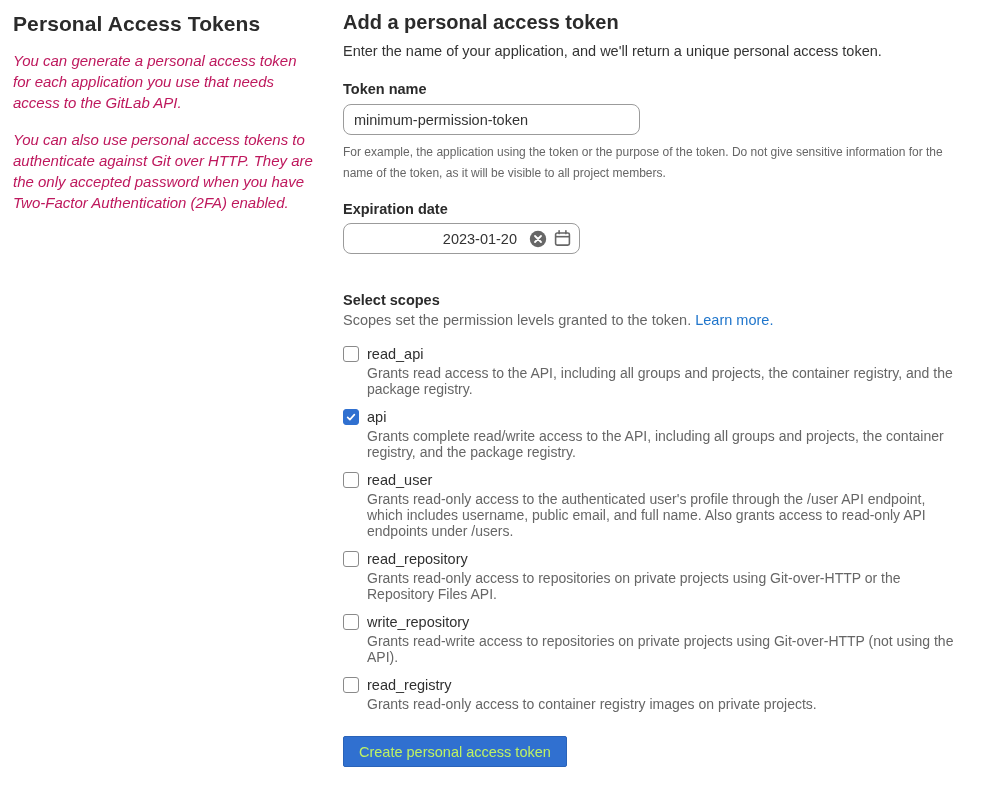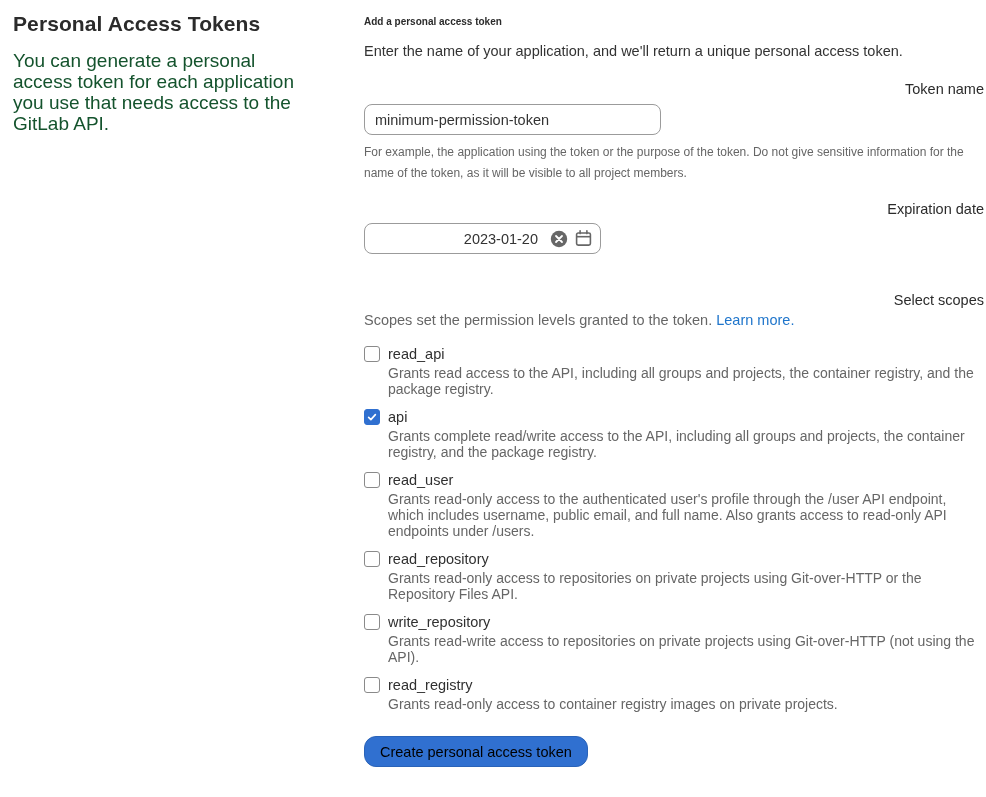--- a/index.html
+++ b/index.html
@@ -7,58 +7,57 @@
   body {
     width: 986px;
     height: 797px;
     font-family: "Liberation Sans", "DejaVu Sans", sans-serif;
     color: #333333;
     overflow: hidden;
   }
   .page {
     display: flex;
     padding: 12px 13px 0 13px;
-    gap: 21px;
   }
   
   .sidebar { width: 300px; flex: 0 0 300px; }
   .sidebar h1 {
     font-size: 21px;
     font-weight: 700;
     color: #2b2b2b;
     letter-spacing: 0.1px;
     margin-bottom: 14px;
   }
   .sidebar p {
-    font-size: 19px;
+    font-size: 15px;
     line-height: 21px;
-    color: #14532d;
+    color: #be185d;
     margin-bottom: 16px;
+    font-style: italic;
   }
   
   .main { margin-left: 30px; width: 620px; flex: 0 0 620px; }
   .form-heading {
-    font-size: 10px;
+    font-size: 20px;
     font-weight: 700;
     color: #2b2b2b;
     line-height: 20px;
   }
   .intro {
     margin-top: 9px;
     font-size: 14.5px;
     line-height: 20px;
     color: #333333;
   }
   .field-label {
     display: block;
     font-size: 14.5px;
-    font-weight: 400;
+    font-weight: 700;
     color: #2b2b2b;
     line-height: 20px;
-    text-align: right;
   }
   .lbl-token { margin-top: 18px; }
   .text-input {
     margin-top: 5px;
     height: 31px;
     border: 1px solid #9b9b9b;
     border-radius: 8px;
     padding: 0 10px;
     font-family: "Liberation Sans", "DejaVu Sans", sans-serif;
     font-size: 14.5px;
@@ -148,37 +147,38 @@
     margin-left: 24px;
     margin-top: 1px;
     font-size: 14px;
     line-height: 16px;
     color: #666666;
   }
   .submit-btn {
     margin-top: 14px;
     background: #3070d0;
     border: 1px solid #2a63b8;
-    border-radius: 12px;
-    color: #000000;
+    border-radius: 2px;
+    color: #bef264;
     font-family: "Liberation Sans", "DejaVu Sans", sans-serif;
     font-size: 14.5px;
     padding: 6px 15px;
     height: 31px;
     cursor: pointer;
   }
 </style>
 </head>
 <body>
 
 <div class="page">
 
   <div class="sidebar">
     <h1>Personal Access Tokens</h1>
     <p>You can generate a personal access token for each application you use that needs access to the GitLab API.</p>
+    <p>You can also use personal access tokens to authenticate against Git over HTTP. They are the only accepted password when you have Two-Factor Authentication (2FA) enabled.</p>
   </div>
 
   <div class="main">
     <div class="form-heading">Add a personal access token</div>
     <p class="intro">Enter the name of your application, and we'll return a unique personal access token.</p>
 
     <label class="field-label lbl-token">Token name</label>
     <input class="text-input token-input" type="text" value="minimum-permission-token" style="">
     <div class="help-text">For example, the application using the token or the purpose of the token. Do not give sensitive information for the name of the token, as it will be visible to all project members.</div>
 

